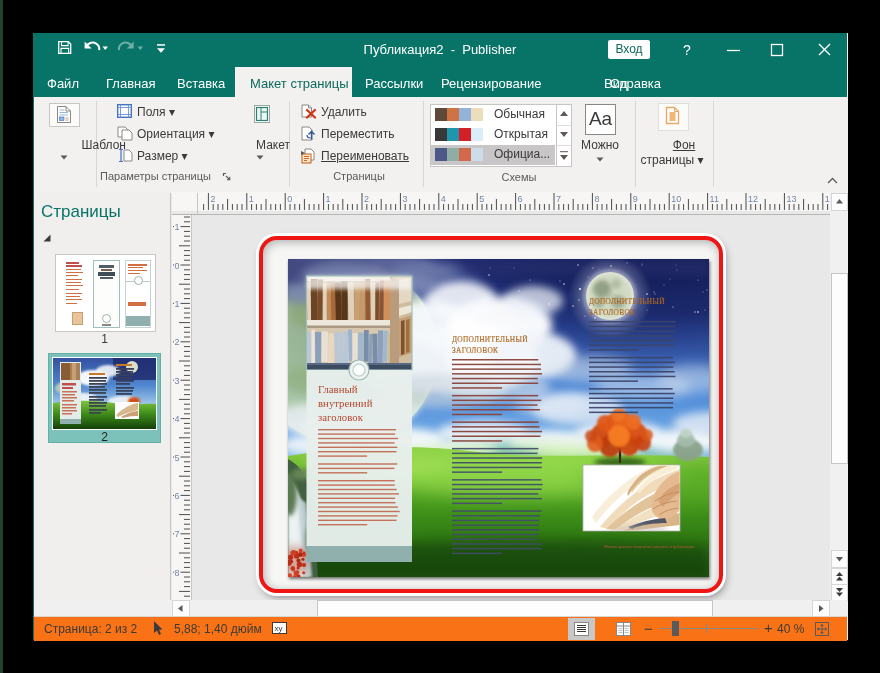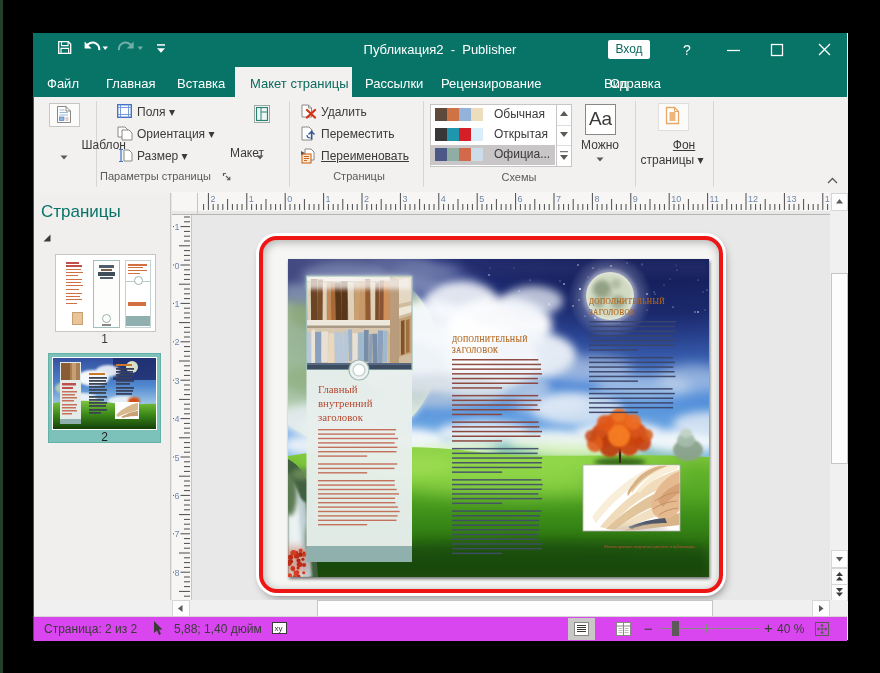--- a/index.html
+++ b/index.html
@@ -109,21 +109,21 @@
     <path d="M1.5 4 v-2.5 h2.5" stroke="#5c5a58" stroke-width="1.2" fill="none"></path>
     <path d="M4 4 l3.5 3.5 M7.8 4.8 v3 h-3" stroke="#5c5a58" stroke-width="1.1" fill="none"></path>
   </svg>
 
   <div class="abs" style="left:213px;top:6px;width:29px;height:22px;"></div>
   <svg class="abs" style="left:219px;top:7px;" width="18" height="20" viewBox="0 0 18 20">
     <rect x="1.5" y="1.5" width="15" height="17" fill="#fff" stroke="#9aa8a4" stroke-width="1"></rect>
     <rect x="3.5" y="3.5" width="11" height="13" fill="#eef6f4" stroke="#2e8274" stroke-width="1.2"></rect>
     <path d="M8 3.5 v13 M8 8 h6.5" stroke="#2e8274" stroke-width="1"></path>
   </svg>
-  <div class="abs" style="left:196px;top:49px;width:60px;text-align:left;">Макет</div>
+  <div class="abs" style="left:196px;top:41px;width:60px;text-align:right;">Макет</div>
   <svg class="abs" style="left:222px;top:58px;" width="8" height="5">
       <path d="M0.5 0.5 l7 0 l-3.5 4 z" fill="#5c5a58"></path>
     </svg>
 
   <svg class="abs" style="left:267px;top:7px;" width="16" height="15" viewBox="0 0 16 15">
     <path d="M1 1 h6.5 l3 3 v9 h-9.5z" fill="#fff" stroke="#8a8886" stroke-width="1"></path>
     <path d="M7.5 1 v3 h3" fill="none" stroke="#8a8886" stroke-width="0.9"></path>
     <path d="M6 6 l8 7.5 M14 6 l-8 7.5" stroke="#d13415" stroke-width="2.3" stroke-linecap="round"></path>
   </svg>
   <span class="abs" style="left:287px;top:8px;">Удалить</span>
@@ -1049,21 +1049,21 @@
       </svg>
     </div>
   <div class="abs" style="left:283px;top:0px;width:394px;height:15px;background:#fdfdfd;border:1px solid #c8c6c4;"></div>
   <div class="abs" style="left:778px;top:0px;width:16px;height:15px;background:#fdfdfd;border:1px solid #d8d6d4;">
       <svg class="abs" style="left:6px;top:4px" width="5" height="7">
         <path d="M4.5 3.5 l-4.5 -3.5 v7z" fill="#5c5a58"></path>
       </svg>
     </div>
 </div>
 
-<div class="abs" style="left:34px;top:616px;width:813px;height:24px;background:#d946ef;border-top:1px solid #d8d6d4;font-size:12px;color:#3b3a39;">
+<div class="abs" style="left:34px;top:616px;width:813px;height:24px;background:#f97316;border-top:1px solid #d8d6d4;font-size:12px;color:#3b3a39;">
   <span class="abs" style="left:10px;top:5px;">Страница: 2 из 2</span>
   <svg class="abs" style="left:118px;top:4px;" width="12" height="15" viewBox="0 0 12 15">
       <path d="M2 0 L2 12 L5 9.5 L7 14 L9 13 L7 8.7 L10.5 8.5 Z" fill="#3b3a39"></path>
     </svg>
   <span class="abs" style="left:140px;top:5px;">5,88; 1,40 дюйм</span>
   <svg class="abs" style="left:238px;top:5px;" width="15" height="12" viewBox="0 0 15 12">
     <rect x="0.5" y="0.5" width="14" height="11" fill="#fdfdfd" stroke="#3b3a39"></rect>
     <text x="2.5" y="9" font-size="8" fill="#3b3a39" font-family="Liberation Sans">xy</text>
   </svg>
 

